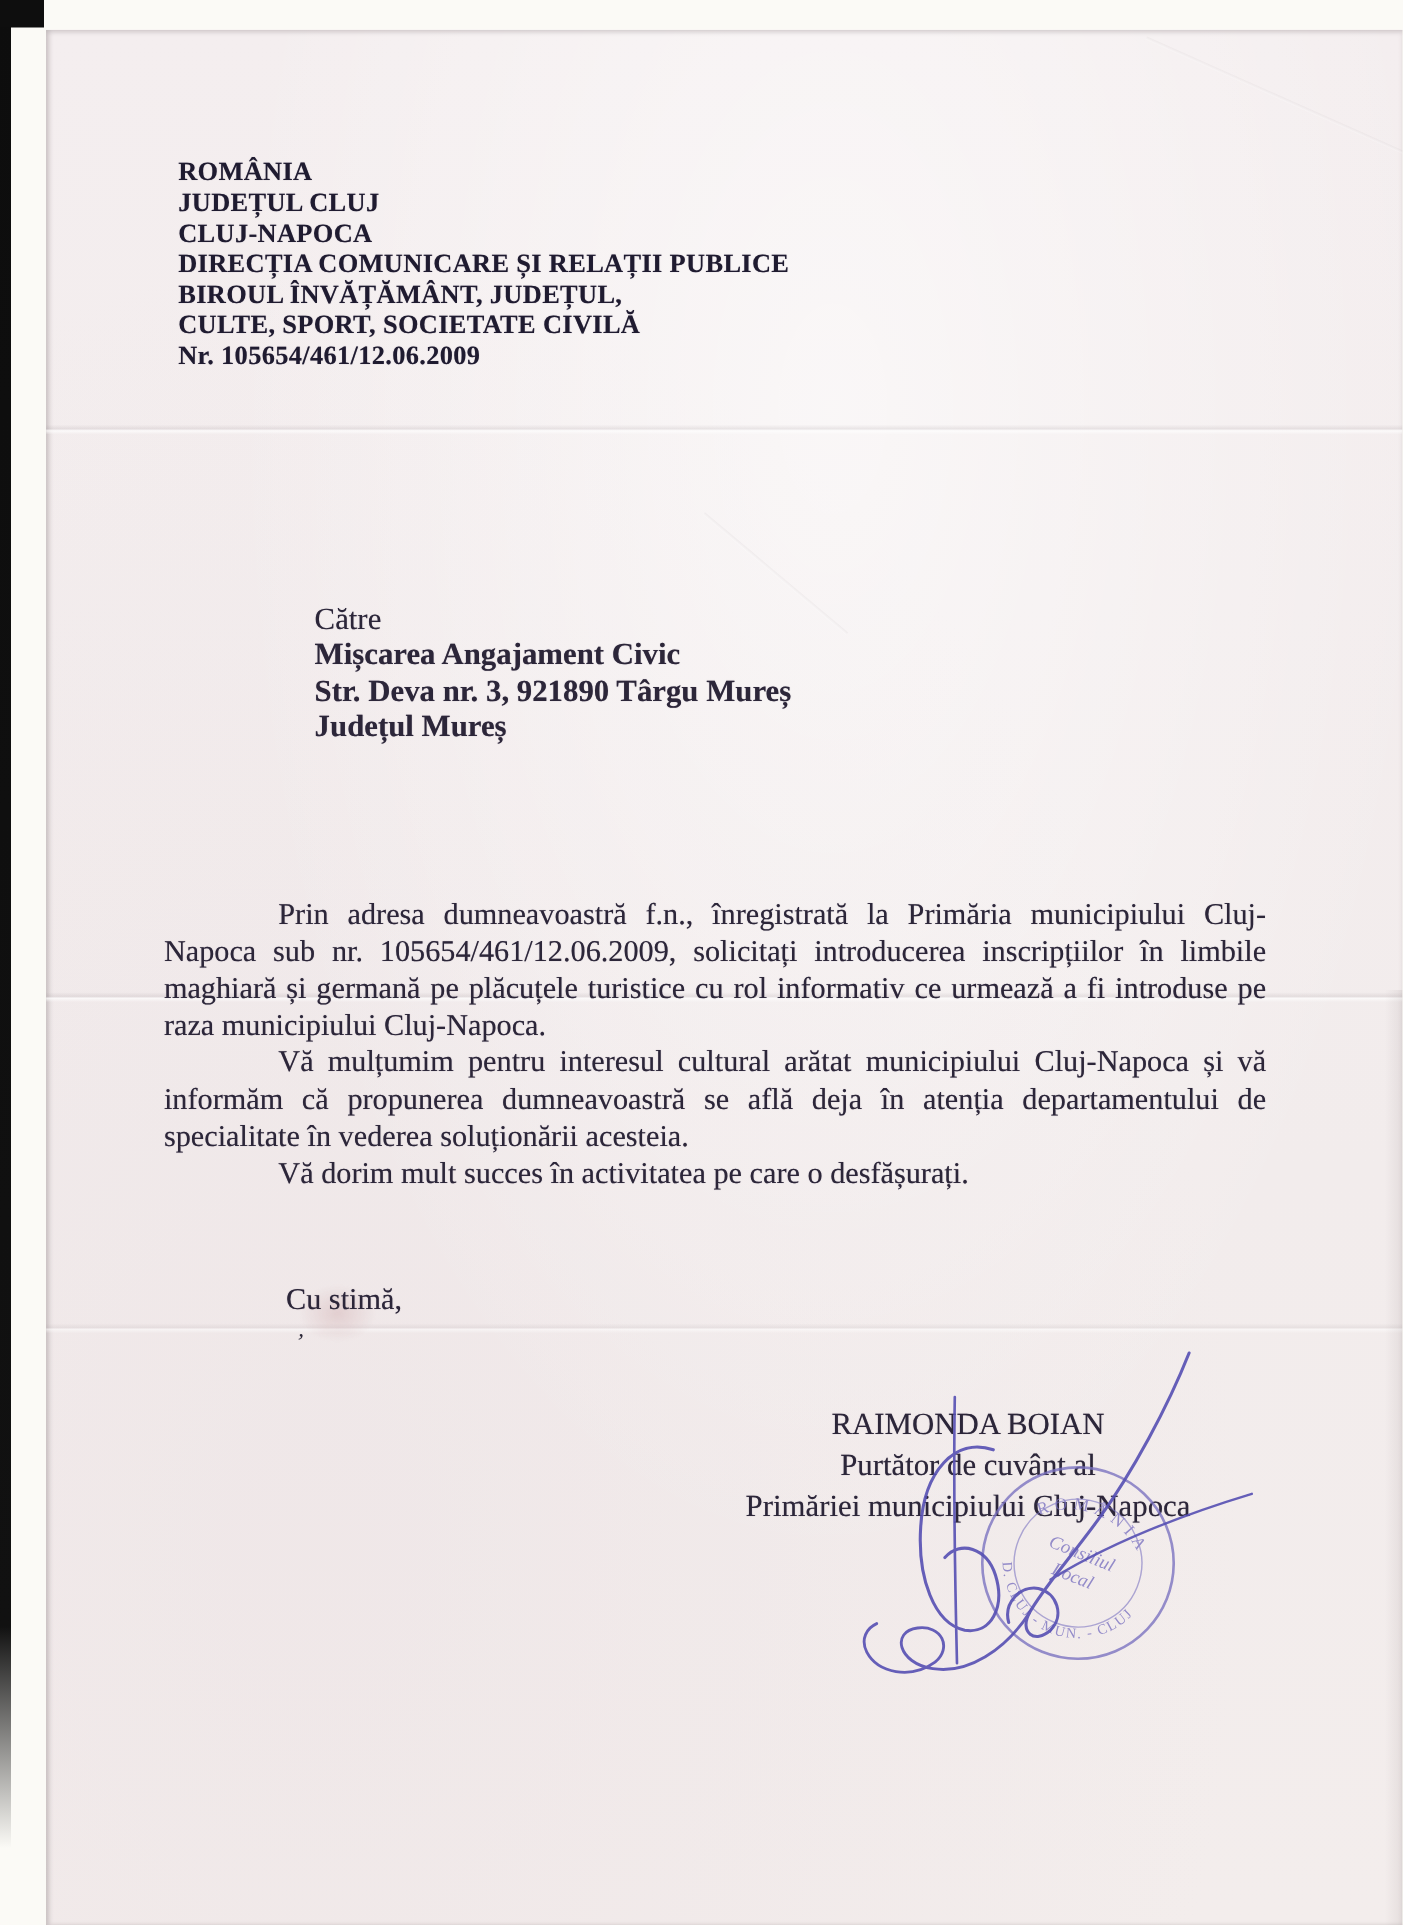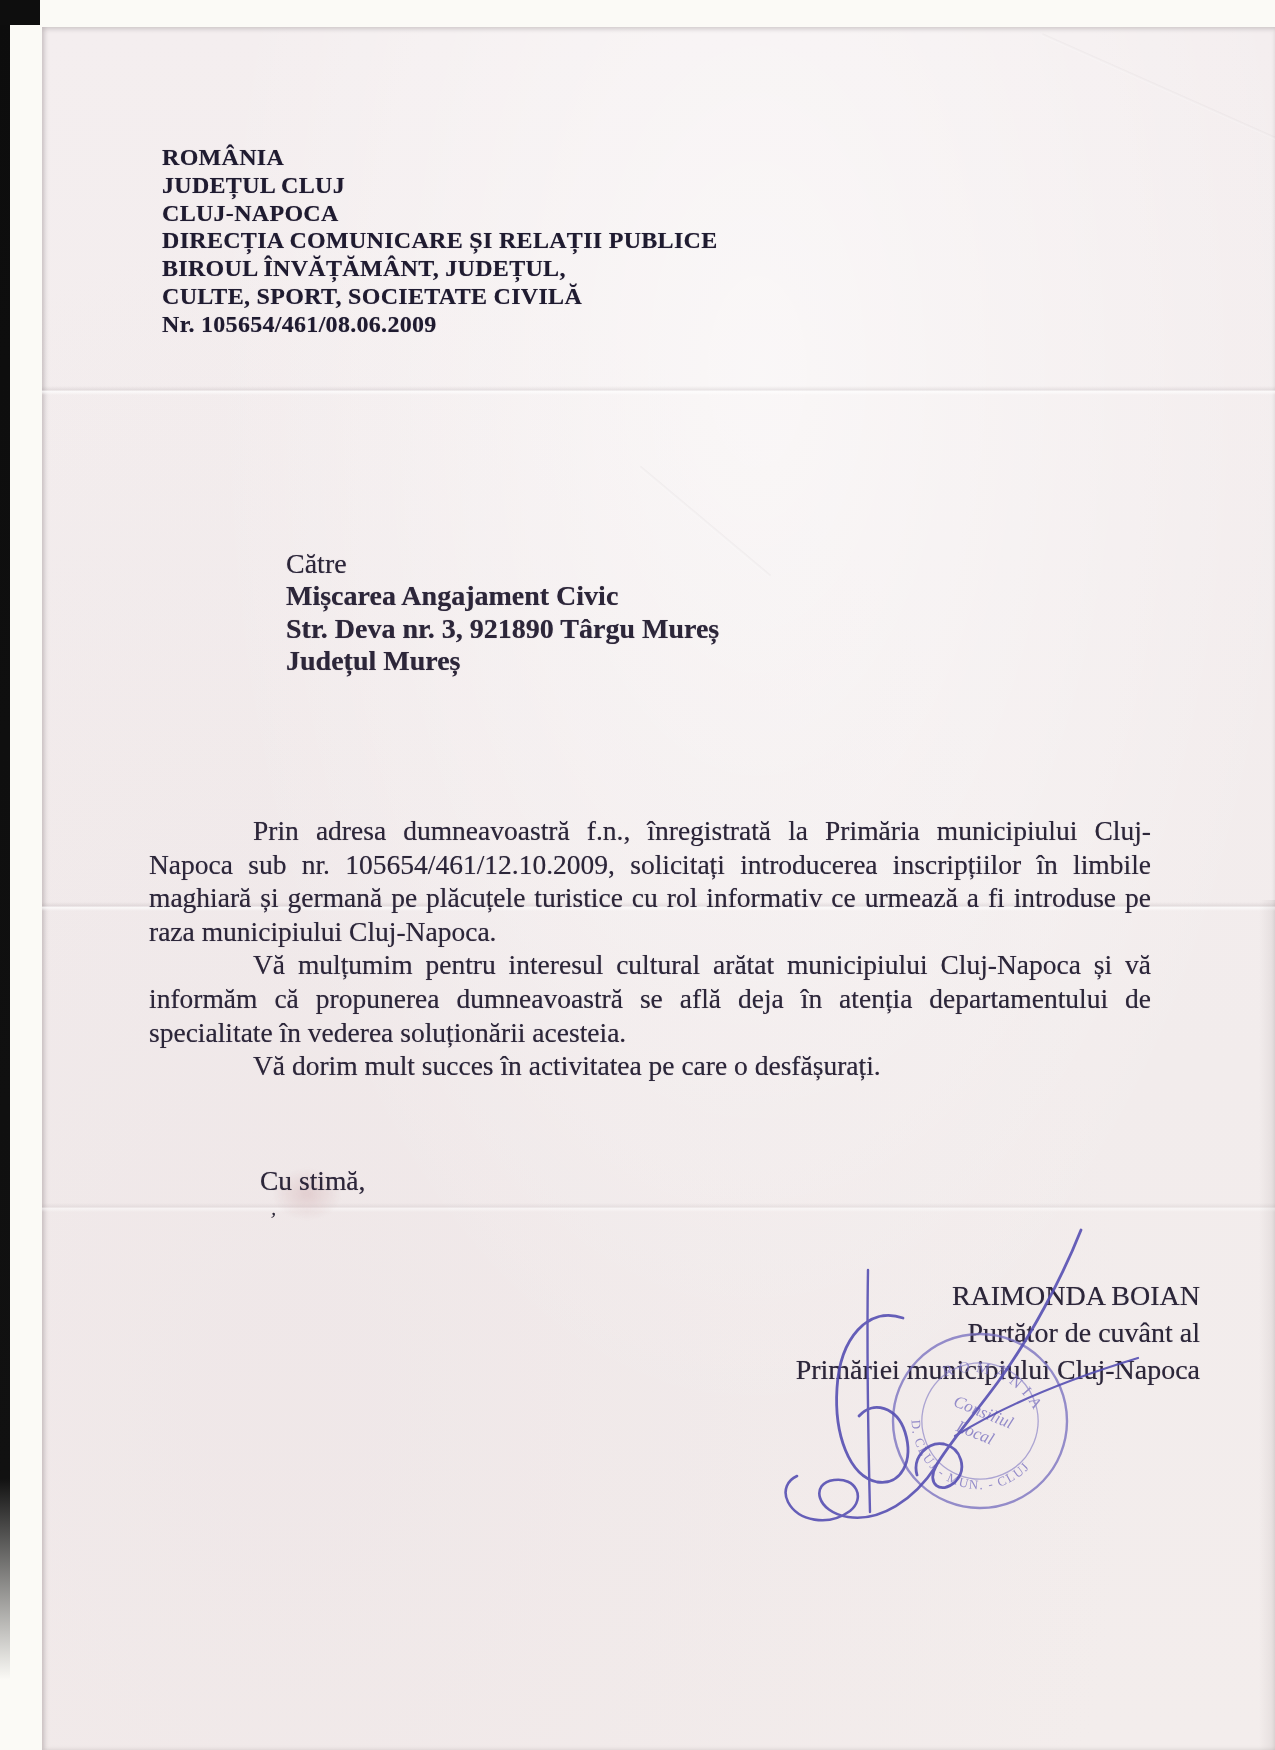--- a/index.html
+++ b/index.html
@@ -57,21 +57,21 @@
     letter-spacing:0.3px;color:#1f1b30;
   }
   .recipient{left:286px;top:548px;font-size:28px;line-height:32.4px;}
   .recipient-lines{font-weight:bold;}
   .body-text{
     left:149px;top:814px;width:1002px;font-size:27.5px;line-height:33.6px;
     text-align:justify;
   }
   .body-text p{margin:0;text-indent:104px;}
   .closing{left:260px;top:1120px;font-size:27.5px;line-height:33px;margin-top:44px;}
-  .sig-block{left:520px;top:1277px;width:680px;text-align:right;font-size:28px;line-height:37px;}
+  .sig-block{left:540px;top:1277px;width:680px;text-align:center;font-size:28px;line-height:37px;}
 
   
   .stamp-svg{position:absolute;left:850px;top:1291px;width:260px;height:260px;filter:blur(0.4px);opacity:0.92;}
   .stamp-svg text{fill:var(--stamp-ink,#7a71c0);}
   .stamp-svg circle{stroke:var(--stamp-ink,#7a71c0);fill:none;}
   .sig-svg{position:absolute;left:700px;top:1180px;width:460px;height:380px;filter:blur(0.3px);}
   .sig-svg path{stroke:var(--signature-ink,#564fb3);fill:none;stroke-linecap:round;stroke-linejoin:round;}
 </style>
 </head>
 <body>
@@ -92,34 +92,34 @@
   <div class="ink-smudge"></div>
   <div class="stray-mark">,</div>
 
   <div class="txt letterhead">
     <div>ROMÂNIA</div>
     <div>JUDEȚUL CLUJ</div>
     <div>CLUJ-NAPOCA</div>
     <div>DIRECȚIA COMUNICARE ȘI RELAȚII PUBLICE</div>
     <div>BIROUL ÎNVĂȚĂMÂNT, JUDEȚUL,</div>
     <div>CULTE, SPORT, SOCIETATE CIVILĂ</div>
-    <div>Nr. 105654/461/08.06.2009</div>
+    <div>Nr. 105654/461/12.06.2009</div>
   </div>
 
   <div class="txt recipient">
     <div>Către</div>
     <div class="recipient-lines">
       <div>Mișcarea Angajament Civic</div>
       <div>Str. Deva nr. 3, 921890 Târgu Mureș</div>
       <div>Județul Mureș</div>
     </div>
   </div>
 
   <div class="txt body-text">
-    <p>Prin adresa dumneavoastră f.n., înregistrată la Primăria municipiului Cluj-Napoca sub nr. 105654/461/12.10.2009, solicitați introducerea inscripțiilor în limbile maghiară și germană pe plăcuțele turistice cu rol informativ ce urmează a fi introduse pe raza municipiului Cluj-Napoca.</p>
+    <p>Prin adresa dumneavoastră f.n., înregistrată la Primăria municipiului Cluj-Napoca sub nr. 105654/461/12.06.2009, solicitați introducerea inscripțiilor în limbile maghiară și germană pe plăcuțele turistice cu rol informativ ce urmează a fi introduse pe raza municipiului Cluj-Napoca.</p>
     <p>Vă mulțumim pentru interesul cultural arătat municipiului Cluj-Napoca și vă informăm că propunerea dumneavoastră se află deja în atenția departamentului de specialitate în vederea soluționării acesteia.</p>
     <p>Vă dorim mult succes în activitatea pe care o desfășurați.</p>
   </div>
 
   <div class="txt closing">Cu stimă,</div>
 
   <div class="txt sig-block">
     <div>RAIMONDA BOIAN</div>
     <div>Purtător de cuvânt al</div>
     <div>Primăriei municipiului Cluj-Napoca</div>

